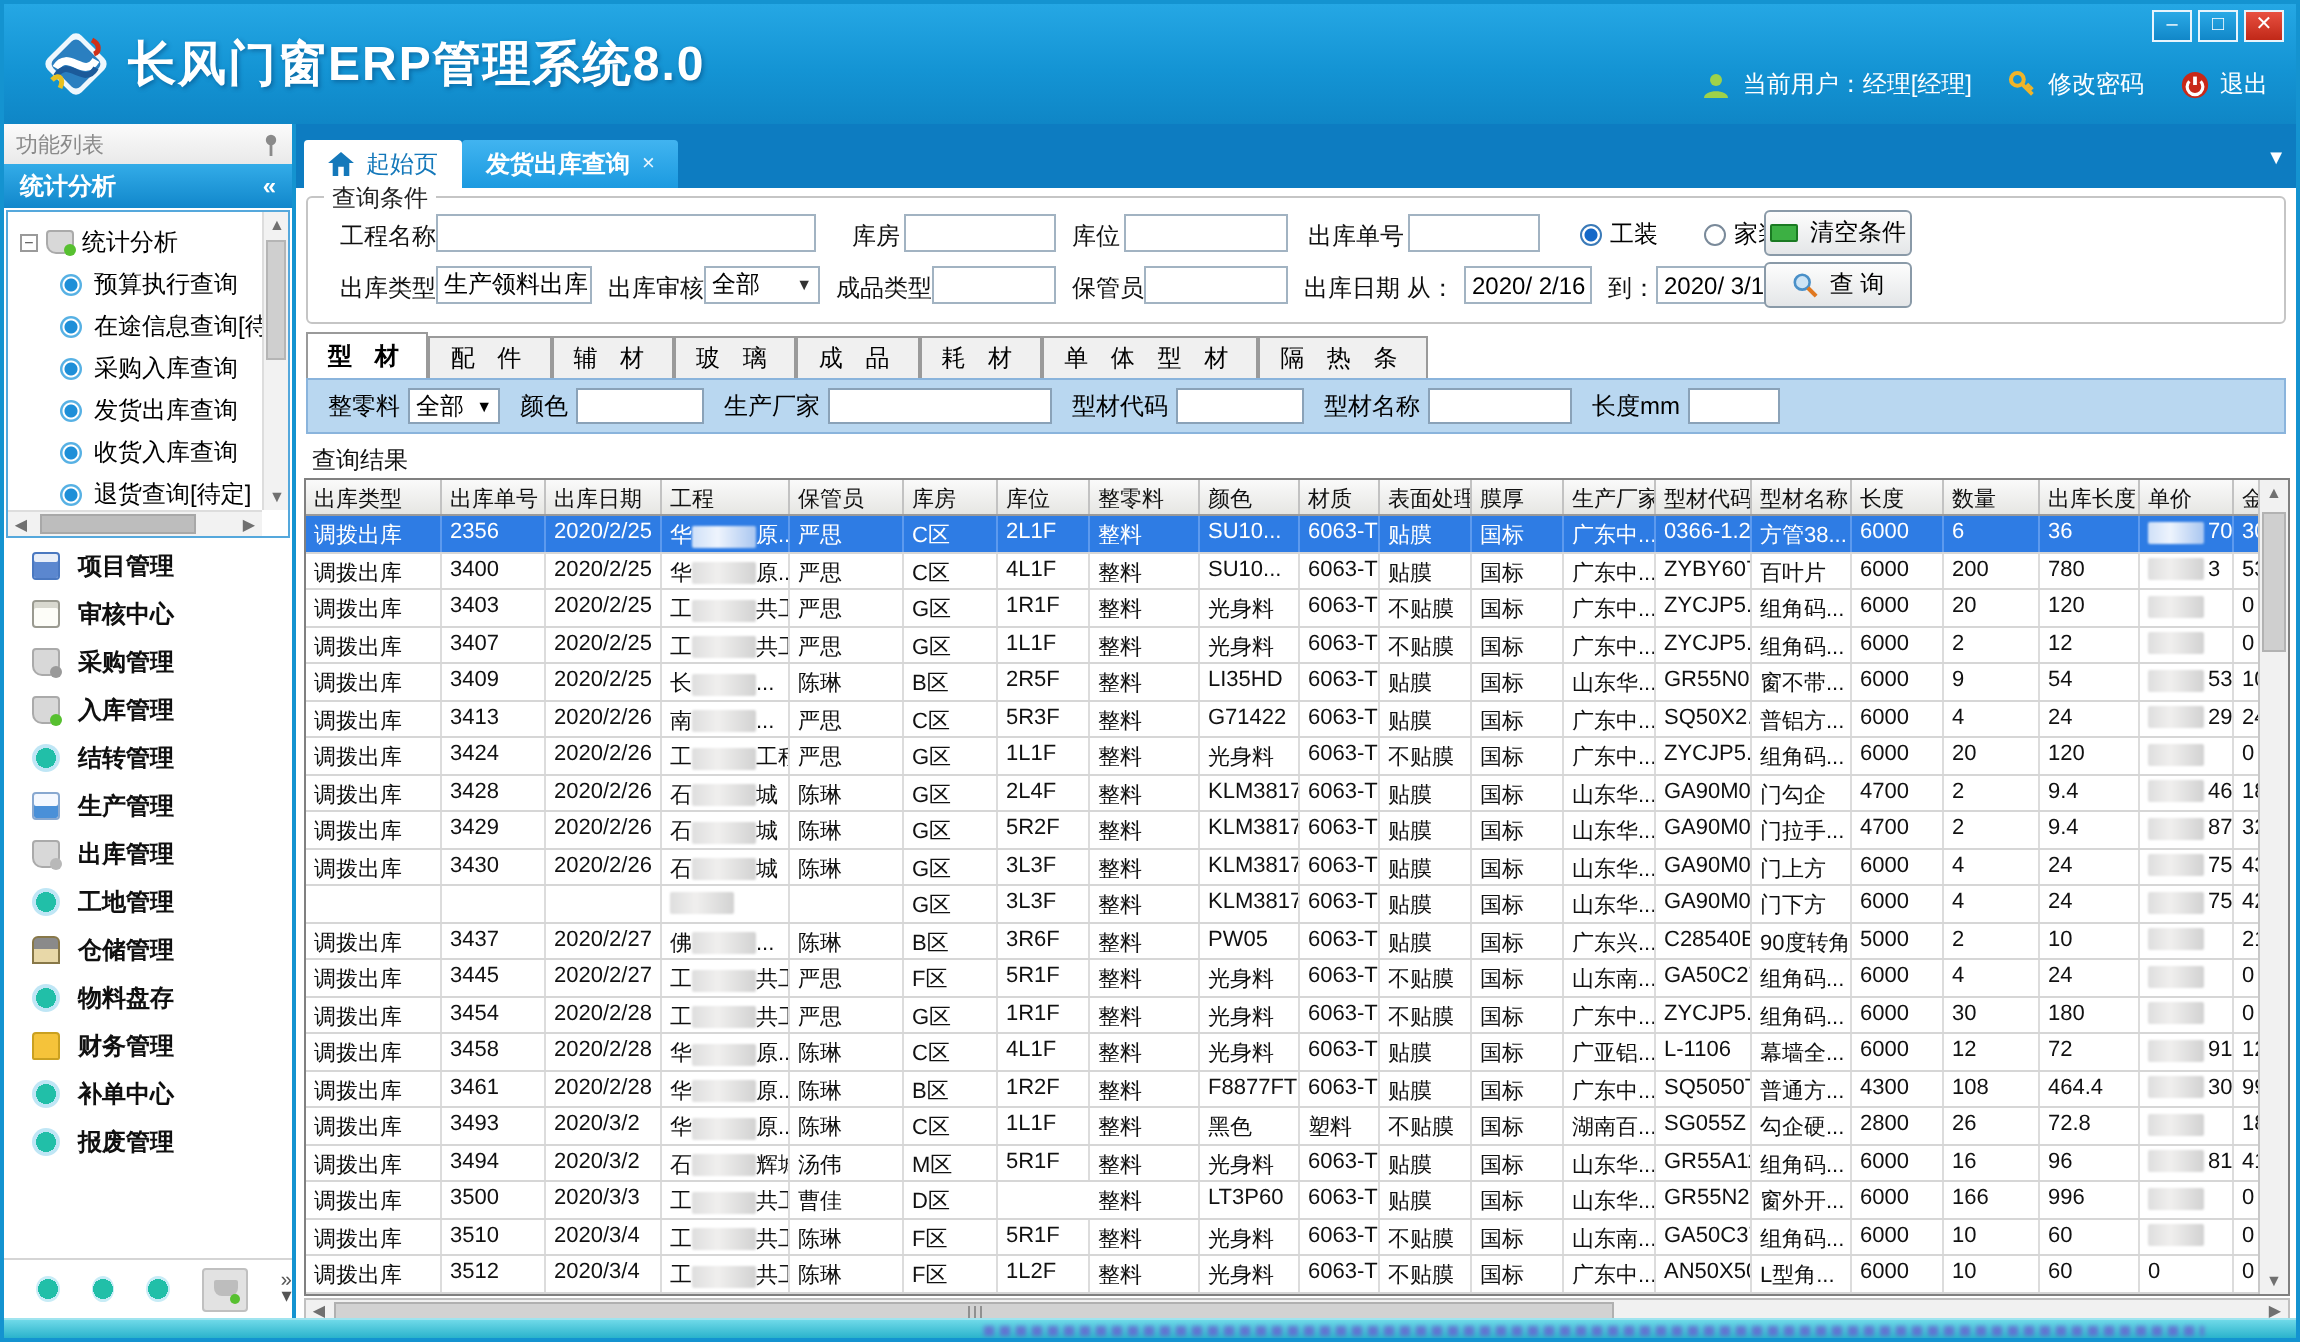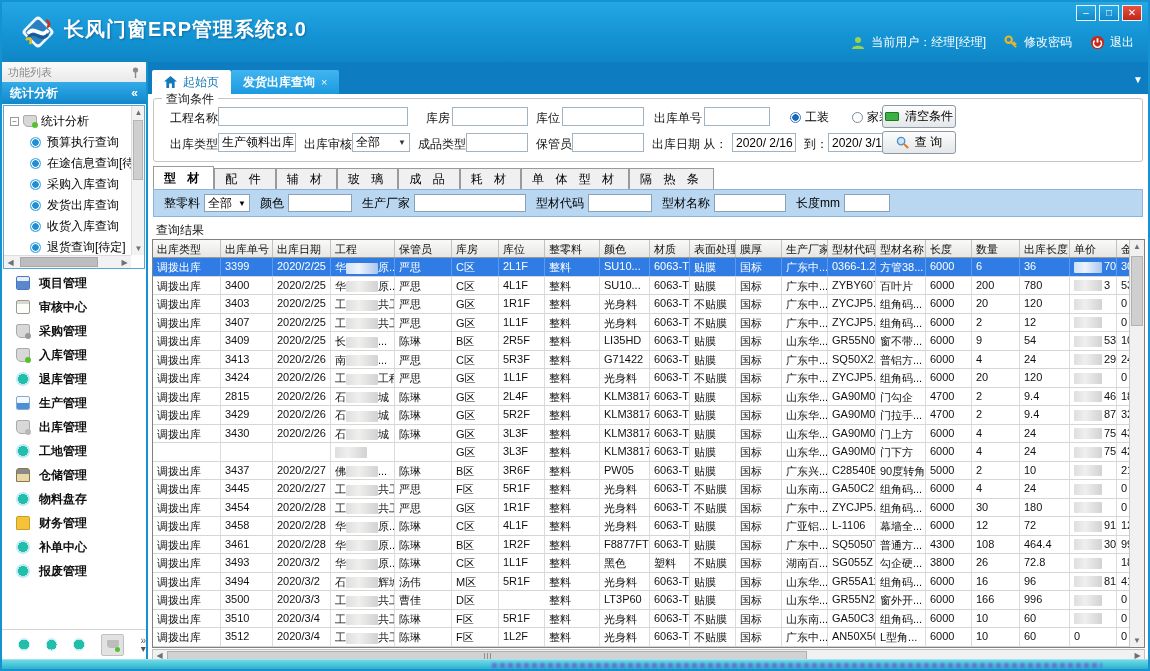--- a/index.html
+++ b/index.html
@@ -5,21 +5,21 @@
   * { box-sizing: border-box; margin:0; padding:0; }
   html,body { width:1150px; height:671px; overflow:hidden; }
   body { font-family:"Liberation Sans","DejaVu Sans",sans-serif; font-size:12px; }
   .window { position:relative; width:1150px; height:671px; background:#fff;
             border:2px solid #1493d0; overflow:hidden; }
 
   
   .titlebar { position:absolute; left:0; top:0; width:100%; height:60px;
               background:linear-gradient(180deg,#25a7e4 0%,#1494d4 55%,#0f86c6 100%); }
   .logo { position:absolute; left:14px; top:8px; }
-  .app-title { position:absolute; left:62px; top:14px; color:#fff; font-size:20px; font-weight:bold;
+  .app-title { position:absolute; left:62px; top:14px; color:#fff; font-size:24px; font-weight:bold;
                letter-spacing:1px; text-shadow:1px 1px 2px rgba(0,60,110,.45); }
   .win-controls { position:absolute; right:6px; top:3px; display:flex; gap:3px; }
   .win-btn { width:20px; height:16px; border:1px solid #e8f4fc; background:linear-gradient(180deg,#2aa9e6,#1187c8);
              color:#fff; font-size:10px; line-height:14px; text-align:center; cursor:pointer; }
   .win-btn.close { background:linear-gradient(180deg,#e85040,#c02818); }
   .userbar { position:absolute; right:14px; top:32px; display:flex; align-items:center; gap:8px; color:#fff; font-size:12px; }
   .userbar .seg { display:flex; align-items:center; gap:5px; margin-left:10px; cursor:pointer; }
 
   
   .sidebar { position:absolute; left:0; top:60px; width:146px; bottom:10px; background:#fff;
@@ -255,21 +255,21 @@
         <div class="menu-item">
           <span class="mi cart"></span>
           <span class="lbl">采购管理</span>
         </div>
         <div class="menu-item">
           <span class="mi cart-green"></span>
           <span class="lbl">入库管理</span>
         </div>
         <div class="menu-item">
           <span class="mi dot"></span>
-          <span class="lbl">退库管理</span>
+          <span class="lbl">结转管理</span>
         </div>
         <div class="menu-item">
           <span class="mi chart"></span>
           <span class="lbl">生产管理</span>
         </div>
         <div class="menu-item">
           <span class="mi cart-gray"></span>
           <span class="lbl">出库管理</span>
         </div>
         <div class="menu-item">
@@ -429,21 +429,21 @@
             <div class="gh" style="width: 50px;">型材名称</div>
             <div class="gh" style="width: 46px;">长度</div>
             <div class="gh" style="width: 48px;">数量</div>
             <div class="gh" style="width: 50px;">出库长度</div>
             <div class="gh" style="width: 47px;">单价</div>
             <div class="gh" style="width: 40px;">金</div>
           </div>
         <div id="grid-body">
             <div class="grid-row selected">
               <div class="gc" style="width: 68px;">调拨出库</div>
-              <div class="gc" style="width: 52px;">3399</div>
+              <div class="gc" style="width: 52px;">2356</div>
               <div class="gc" style="width: 58px;">2020/2/25</div>
               <div class="gc" style="width: 64px;">华<span class="censor proj"></span>原...</div>
               <div class="gc" style="width: 57px;">严思</div>
               <div class="gc" style="width: 47px;">C区</div>
               <div class="gc" style="width: 46px;">2L1F</div>
               <div class="gc" style="width: 55px;">整料</div>
               <div class="gc" style="width: 50px;">SU10...</div>
               <div class="gc" style="width: 40px;">6063-T5</div>
               <div class="gc" style="width: 46px;">贴膜</div>
               <div class="gc" style="width: 46px;">国标</div>
@@ -583,21 +583,21 @@
               <div class="gc" style="width: 48px;">ZYCJP5...</div>
               <div class="gc" style="width: 50px;">组角码...</div>
               <div class="gc" style="width: 46px;">6000</div>
               <div class="gc" style="width: 48px;">20</div>
               <div class="gc" style="width: 50px;">120</div>
               <div class="gc" style="width: 47px;"><span class="censor price"></span></div>
               <div class="gc" style="width: 40px;">0</div>
             </div>
             <div class="grid-row">
               <div class="gc" style="width: 68px;">调拨出库</div>
-              <div class="gc" style="width: 52px;">2815</div>
+              <div class="gc" style="width: 52px;">3428</div>
               <div class="gc" style="width: 58px;">2020/2/26</div>
               <div class="gc" style="width: 64px;">石<span class="censor proj"></span>城</div>
               <div class="gc" style="width: 57px;">陈琳</div>
               <div class="gc" style="width: 47px;">G区</div>
               <div class="gc" style="width: 46px;">2L4F</div>
               <div class="gc" style="width: 55px;">整料</div>
               <div class="gc" style="width: 50px;">KLM3817</div>
               <div class="gc" style="width: 40px;">6063-T5</div>
               <div class="gc" style="width: 46px;">贴膜</div>
               <div class="gc" style="width: 46px;">国标</div>
@@ -795,21 +795,21 @@
               <div class="gc" style="width: 47px;">C区</div>
               <div class="gc" style="width: 46px;">1L1F</div>
               <div class="gc" style="width: 55px;">整料</div>
               <div class="gc" style="width: 50px;">黑色</div>
               <div class="gc" style="width: 40px;">塑料</div>
               <div class="gc" style="width: 46px;">不贴膜</div>
               <div class="gc" style="width: 46px;">国标</div>
               <div class="gc" style="width: 46px;">湖南百...</div>
               <div class="gc" style="width: 48px;">SG055Z</div>
               <div class="gc" style="width: 50px;">勾企硬...</div>
-              <div class="gc" style="width: 46px;">3800</div>
+              <div class="gc" style="width: 46px;">2800</div>
               <div class="gc" style="width: 48px;">26</div>
               <div class="gc" style="width: 50px;">72.8</div>
               <div class="gc" style="width: 47px;"><span class="censor price"></span></div>
               <div class="gc" style="width: 40px;">182</div>
             </div>
             <div class="grid-row">
               <div class="gc" style="width: 68px;">调拨出库</div>
               <div class="gc" style="width: 52px;">3494</div>
               <div class="gc" style="width: 58px;">2020/3/2</div>
               <div class="gc" style="width: 64px;">石<span class="censor proj"></span>辉城</div>

